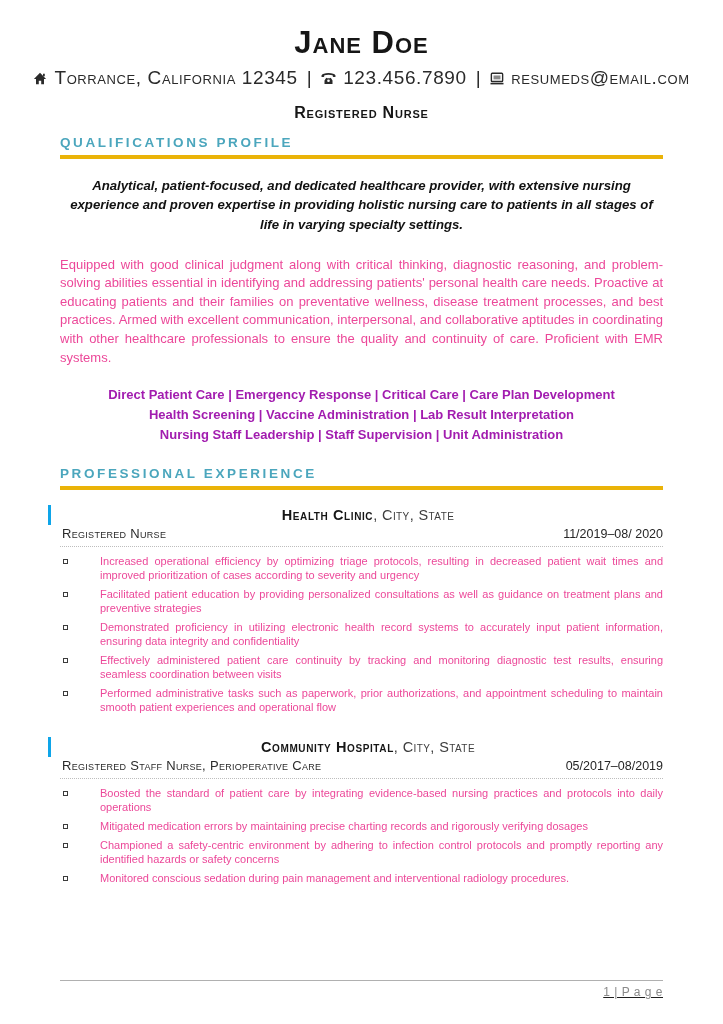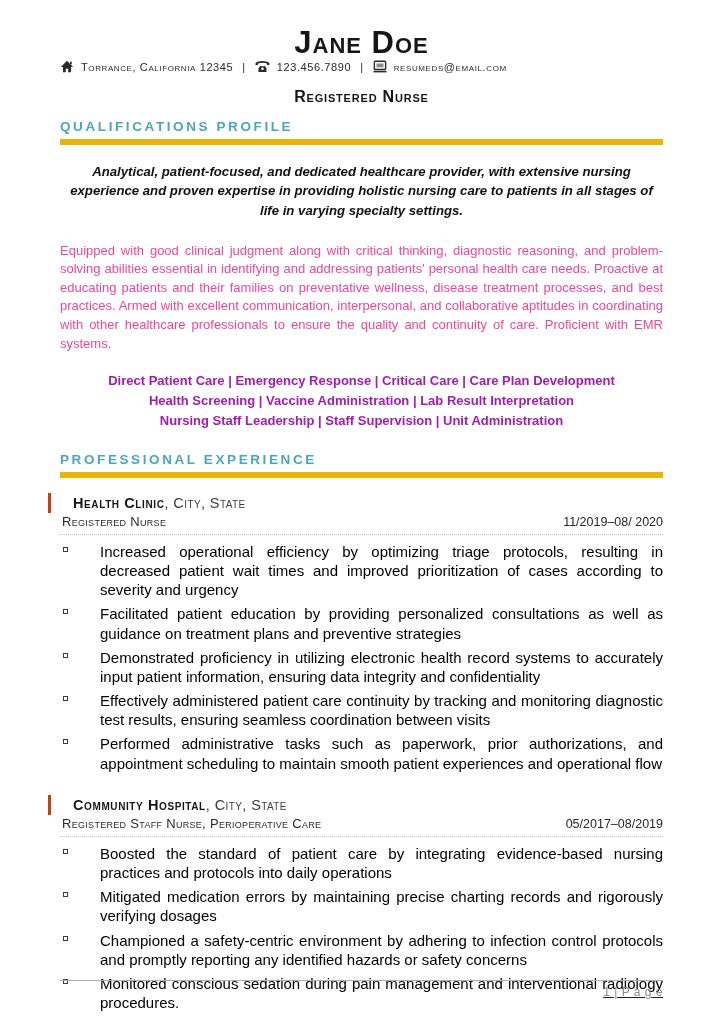--- a/index.html
+++ b/index.html
@@ -25,27 +25,28 @@
   .header { text-align: center; }
   .person-name {
     font-size: 31px;
     font-weight: 700;
     font-variant: small-caps;
     letter-spacing: 1px;
     color: #161616;
     line-height: 1.1;
   }
   .contact-line {
-    font-size: 11px;
+    margin-top: 7px;
+    font-size: 19px;
     font-variant: small-caps;
     letter-spacing: 0.6px;
     color: #2a2a2a;
     display: flex;
     align-items: center;
-    justify-content: flex-start;
+    justify-content: center;
     gap: 7px;
     white-space: nowrap;
   }
   .contact-line .icon { display: inline-flex; align-items: center; position: relative; top: 0px; }
   .contact-line .icon svg { display: block; }
   .sep { color: #2a2a2a; padding: 0 2px; }
   .doc-title {
     margin-top: 15px;
     font-size: 16px;
     font-weight: 700;
@@ -54,21 +55,21 @@
     color: #161616;
   }
 
   
   .sec-heading {
     font-size: 13.5px;
     font-weight: 700;
     text-transform: uppercase;
     letter-spacing: 2.6px;
     color: #4ba6bd;
-    border-bottom: 6px solid #eab308;
+    border-bottom: 4px solid #eab308;
     padding-bottom: 4px;
     line-height: 1.2;
   }
   .sec-qualifications { margin-top: 13px; }
   .sec-competencies { margin-top: 21px; }
   .sec-experience { margin-top: 20px; }
 
   
   .tagline {
     margin: 17px 4px 0 4px;
@@ -93,24 +94,25 @@
     font-size: 13px;
     font-weight: 700;
     color: #a21caf;
     line-height: 1.55;
   }
 
   
   .job { margin-top: 17px; }
   .job-first { margin-top: 15px; }
   .company-line {
-    border-left: 3px solid #c2410c;
+    border-left: 3px solid #0ea5e9;
     padding-left: 22px;
     margin-left: -12px;
     line-height: 1.25;
+    text-align: center;
   }
   .company-name {
     font-size: 14.5px;
     font-weight: 700;
     font-variant: small-caps;
     letter-spacing: 0.6px;
     color: #161616;
   }
   .company-location {
     font-size: 14.5px;
@@ -129,24 +131,24 @@
     font-size: 13px;
     font-variant: small-caps;
     letter-spacing: 0.3px;
     color: #2a2a2a;
   }
   .job-dates { font-size: 12.5px; color: #262626; }
   .bullets { list-style: none; margin-top: 7px; }
   .bullet {
     position: relative;
     padding-left: 40px;
-    font-size: 15px;
+    font-size: 11px;
     line-height: 1.28;
     text-align: justify;
-    color: #000000;
+    color: #ec4899;
     margin-bottom: 5px;
   }
   .square-bullet {
     position: absolute;
     left: 3px;
     top: 5px;
     width: 5px;
     height: 5px;
     border: 1.4px solid #3c3c3c;
     background: transparent;

